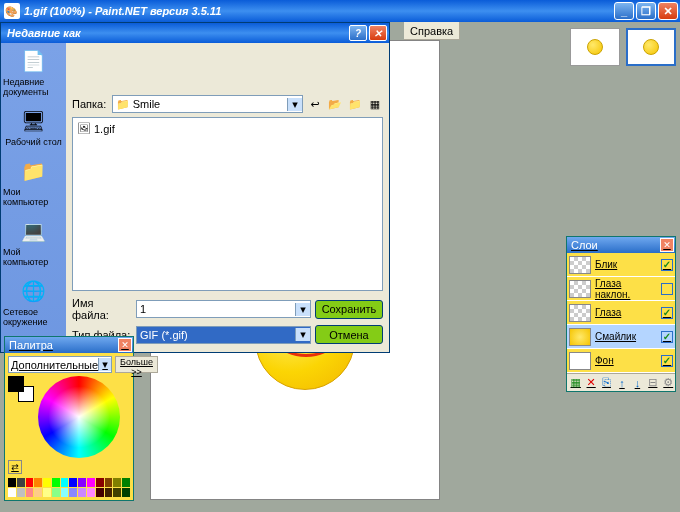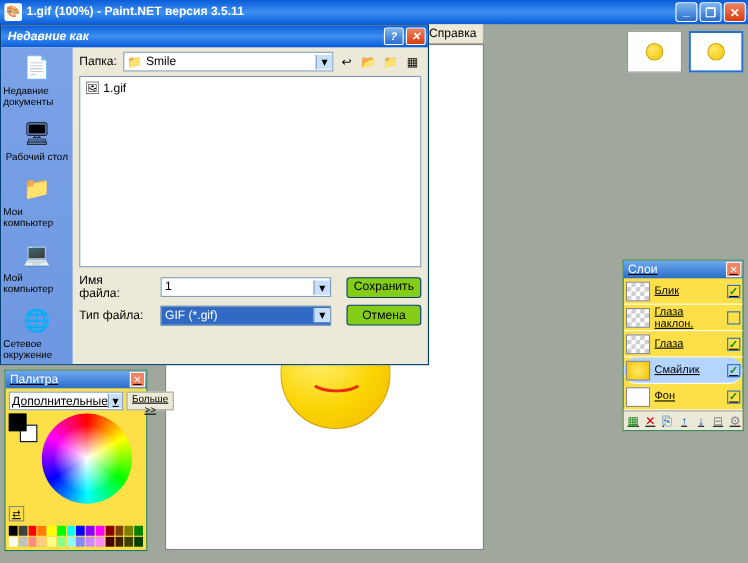--- a/index.html
+++ b/index.html
@@ -2,28 +2,28 @@
 <html><head>
 <meta charset="utf-8">
 <style>
 * { box-sizing: border-box; margin: 0; padding: 0; font-family: Tahoma, sans-serif; font-size: 11px; }
 body { width: 680px; height: 512px; background: #a0a89d; position: relative; overflow: hidden; }
 
 
 .main-titlebar { position: absolute; top: 0; left: 0; right: 0; height: 22px;
   background: linear-gradient(to bottom, #0a5cd8, #3d8ff0 50%, #0a5cd8); display: flex; align-items: center; padding-left: 4px; }
 .main-titlebar .icon-slot { width: 16px; height: 16px; background: #fff; border-radius: 2px; display:flex;align-items:center;justify-content:center;font-size:10px;}
-.main-titlebar .title { color: #fff; font-weight: bold; margin-left: 4px; flex: 1; }
+.main-titlebar .title { color: #fff; font-weight: bold; margin-left: 4px; flex: 1; font-style: italic; }
 .window-ctrl { display: flex; gap: 2px; margin-right: 2px; }
 .window-ctrl .btn { width: 20px; height: 18px; border: 1px solid #fff; border-radius: 3px; display:flex;align-items:center;justify-content:center;font-weight:bold;font-size:11px;color:#fff;}
 .btn-min, .btn-max { background: linear-gradient(to bottom, #7db5f0, #2a6ec9); }
 .btn-close { background: linear-gradient(to bottom, #f08262, #d83c0f); }
 
 
-.menu-fragment { position: absolute; top: 22px; left: 384px; height: 18px; background: #ece9d8; padding: 2px 6px; border-right: 1px solid #aca899; border-bottom: 1px solid #aca899; display:flex;align-items:center;}
+.menu-fragment { position: absolute; top: 22px; left: 404px; height: 18px; background: #ece9d8; padding: 2px 6px; border-right: 1px solid #aca899; border-bottom: 1px solid #aca899; display:flex;align-items:center;}
 
 
 .canvas-bg { position: absolute; top: 40px; left: 150px; width: 290px; height: 460px; background: #fff; border: 1px solid #848484; }
 
 
 .thumb-strip { position: absolute; top: 28px; right: 4px; display: flex; gap: 6px; }
 .thumb { width: 50px; height: 38px; background: #fff; border: 1px solid #999; display:flex;align-items:center;justify-content:center;}
 .thumb.sel { border: 2px solid #2a6ec9; }
 .mini-smile { width: 16px; height: 16px; border-radius: 50%; background: radial-gradient(circle at 35% 35%, #ffe96b, #f5c400); border:1px solid #cba300;}
 
@@ -39,44 +39,44 @@
 .save-dlg .dlg-title { height: 20px; background: linear-gradient(to bottom, #0a5cd8, #3d8ff0 50%, #0a5cd8); display:flex;align-items:center;padding-left:6px;color:#fff;font-weight:bold;font-style:italic;}
 .save-dlg .dlg-title .dctrl { margin-left:auto; display:flex; gap:2px; margin-right:2px;}
 .dctrl .dbtn { width:18px; height:16px; display:flex;align-items:center;justify-content:center;font-weight:bold;border-radius:2px;border:1px solid #fff;font-size:10px;}
 .dbtn.help { background: linear-gradient(to bottom, #7db5f0, #2a6ec9); color:#fff;}
 .dbtn.xclose { background: linear-gradient(to bottom, #f08262, #d83c0f); color:#fff;}
 .save-body { display:flex; }
 .save-left { width:65px; background:linear-gradient(to bottom,#7ba2e7,#6e97e1); padding:4px 2px; display:flex;flex-direction:column;gap:10px;align-items:center;}
 .place { display:flex;flex-direction:column;align-items:center;gap:2px;cursor:pointer;}
 .place .picon { width:28px; height:28px; display:flex;align-items:center;justify-content:center;font-size:20px;}
 .place .plabel { color:#000; font-size:9px; }
-.save-right { flex:1; padding:4px 6px; }
+.save-right { flex:1; padding:4px 6px;margin-top:48px; }
 .folder-row { display:flex; align-items:center; gap:4px; margin-bottom:4px;}
 .folder-row label { width:36px; }
 .folder-sel { flex:1; height:18px; background:#fff; border:1px solid #7f9db9; display:flex;align-items:center;padding-left:3px;gap:3px;}
 .folder-sel .dd { margin-left:auto; width:15px;text-align:center;background:#c9e0fb;border-left:1px solid #7f9db9;}
 .tb-icons { display:flex; gap:4px; }
 .tb-icons span{ width:16px;height:16px;display:flex;align-items:center;justify-content:center;}
 .file-list { height:174px; background:#fff; border:1px solid #7f9db9; padding:4px; }
 .file-item { display:flex; align-items:center; gap:3px;}
 .bottom-rows { margin-top:6px; }
-.brow { display:flex; align-items:center; gap:14px; margin-bottom:4px;}
+.brow { display:flex; align-items:center; gap:4px; margin-bottom:4px;}
 .brow label { width:60px; text-align:left;}
 .brow .combo { flex:1; height:18px; background:#fff; border:1px solid #7f9db9; display:flex;align-items:center;padding-left:3px;}
 .brow .combo.sel { background:#316ac5; color:#fff;}
 .brow .combo .dd { margin-left:auto;width:15px;text-align:center;background:#c9e0fb;border-left:1px solid #7f9db9;color:#000;}
 .brow .action-btn { width:68px; height:19px; background:#84cc16; border:1px solid #003c74; border-radius:3px;}
 
 
 .floater { position: absolute; background:#fde047; border:1px solid #0f766e;text-decoration:underline; }
 .floater .fh { height:16px; background:linear-gradient(to bottom,#6fa8ef,#2a6ec9);display:flex;align-items:center;padding-left:4px;color:#fff;font-size:10px;}
 .floater .fh .fx { margin-left:auto; width:14px;height:14px;background:#f08262;color:#fff;display:flex;align-items:center;justify-content:center;margin-right:1px;font-size:9px;border:1px solid #fff;}
 .layers { right:4px; top:236px; width:110px; }
 .layer-row { display:flex; align-items:center; height:24px; padding:2px; gap:4px; border-bottom:1px solid #fff;}
-.layer-row.sel { background:#b4d5ff;border-radius:12px; }
+.layer-row.sel { background:#b4d5ff; }
 .layer-thumb { width:22px; height:18px; background:#fff; border:1px solid #888; background-image:linear-gradient(45deg,#ccc 25%,transparent 25%,transparent 75%,#ccc 75%),linear-gradient(45deg,#ccc 25%,transparent 25%,transparent 75%,#ccc 75%); background-size:8px 8px; background-position:0 0,4px 4px;}
 .layer-thumb.white { background:#fff; }
 .layer-name { flex:1; font-size:10px; }
 .layer-chk { width:12px; height:12px; border:1px solid #2a6ec9;display:flex;align-items:center;justify-content:center;color:#1a8a1a;font-size:10px;font-weight:bold;}
 .layers-toolbar { display:flex; height:18px; background:#ece9d8; border-top:1px solid #aca899; align-items:center; padding-left:2px;gap:2px;}
 .layers-toolbar span{ width:14px;height:14px;display:flex;align-items:center;justify-content:center;font-size:11px;}
 
 
 .palette { left:4px; top:336px; width:130px; }
 .pal-body { padding:3px; }

